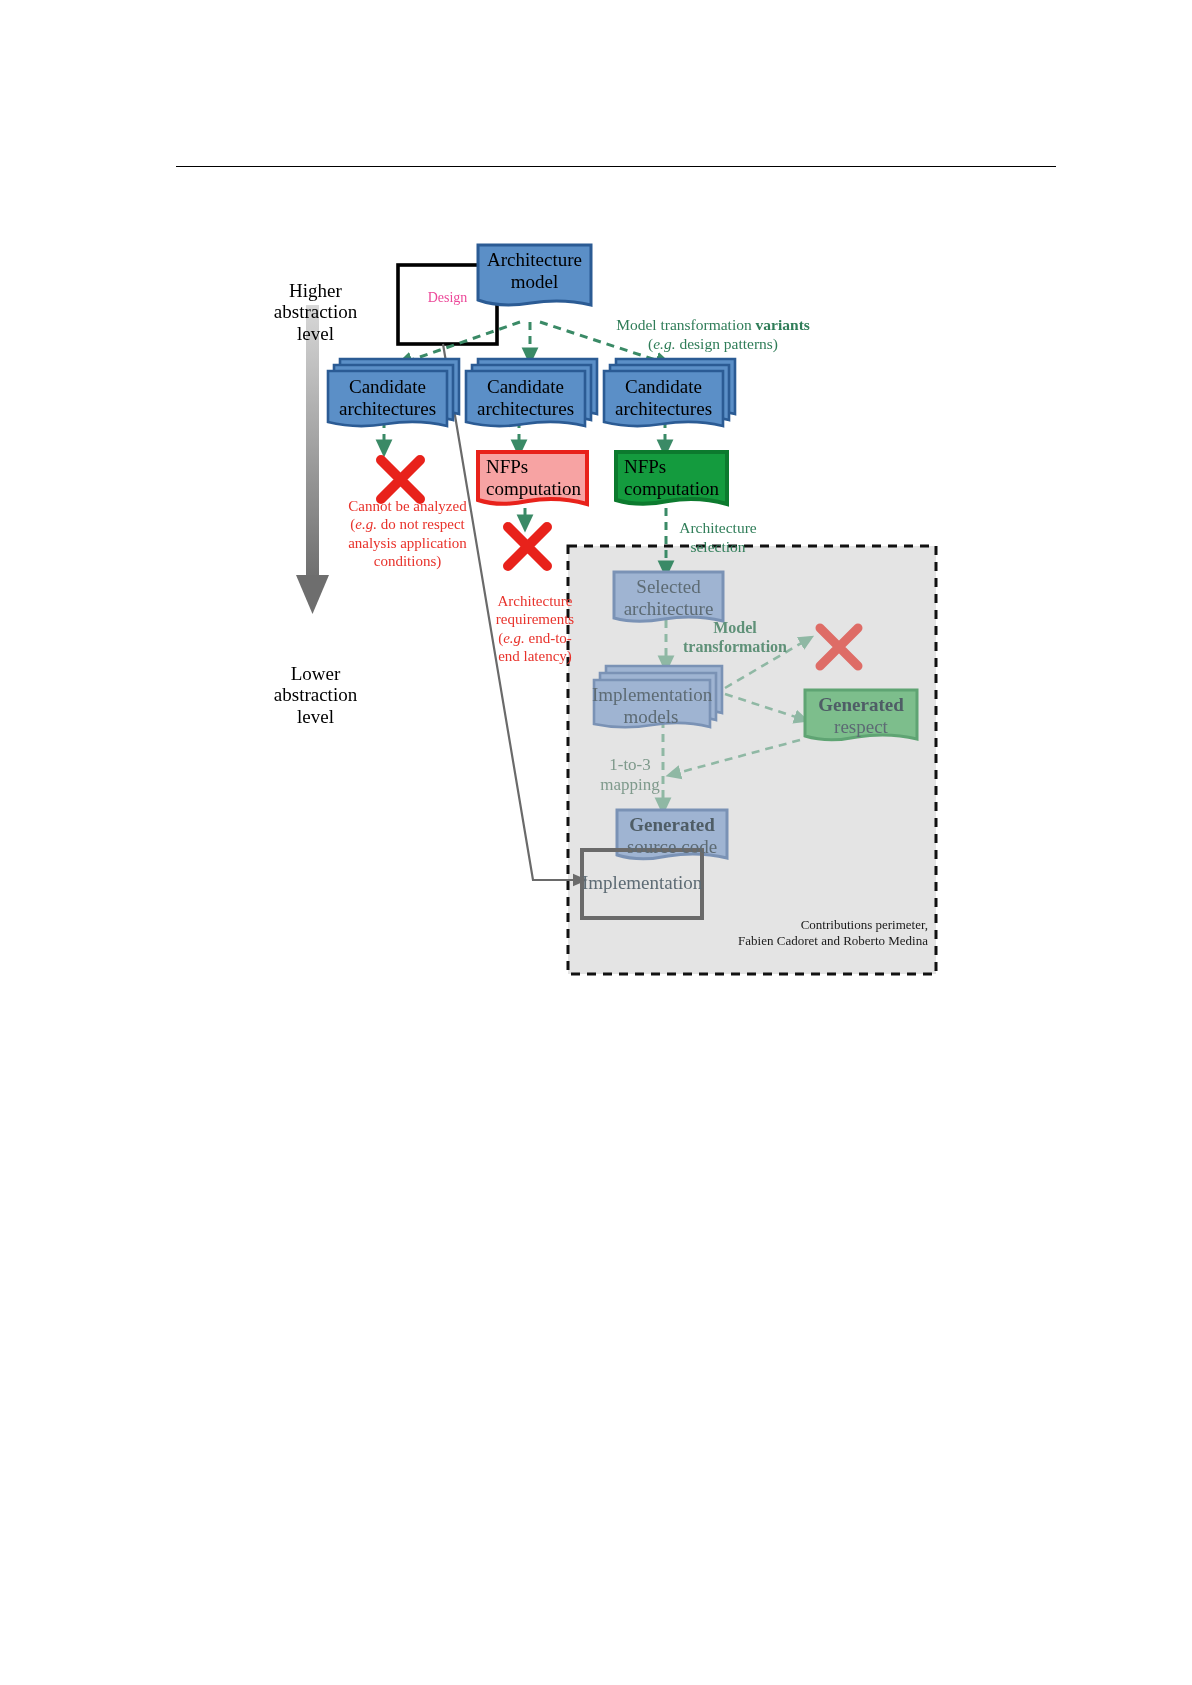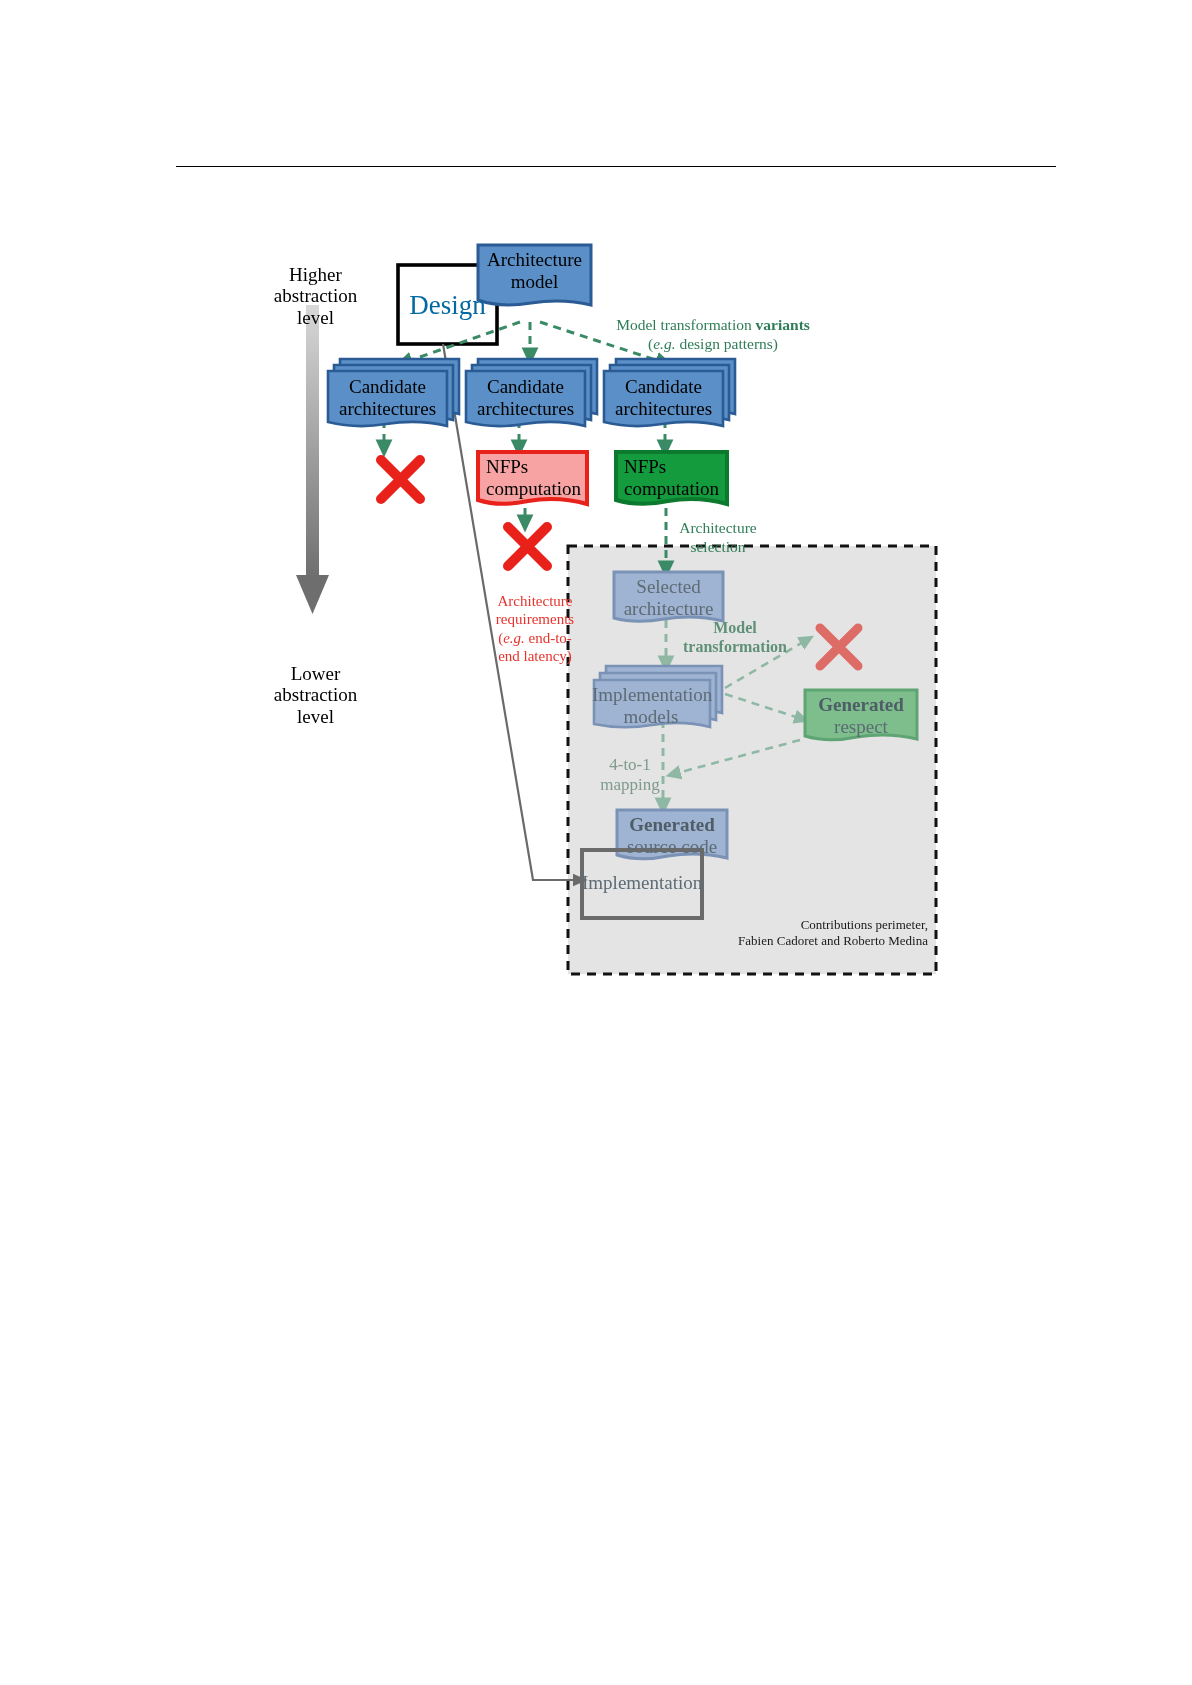--- a/index.html
+++ b/index.html
@@ -8,21 +8,21 @@
   .rule{position:absolute;left:176px;top:166px;width:880px;height:0;border-top:1.6px solid #000;}
   svg.fig{position:absolute;left:0;top:0;width:1192px;height:1685px;overflow:visible;}
   .lbl{position:absolute;line-height:1.12;}
   .axis-lbl{font-size:19px;text-align:center;color:#000;}
   .node-txt{position:absolute;text-align:center;line-height:1.14;}
   .blue-txt{font-size:19px;color:#000;}
   .red-txt{font-size:19px;color:#000;}
   .green-txt{font-size:19px;color:#000;}
   .faded-txt{font-size:19px;color:#5d6b74;}
   .faded-bold{font-weight:bold;color:#4f5d66;}
-  .design-txt{font-size:27px;color:#0369a1;}
+  .design-txt{font-size:14px;color:#ec4899;}
   .impl-txt{font-size:19px;color:#5d6b74;}
   .annot-green{position:absolute;font-size:15.5px;color:#2f7d58;line-height:1.2;}
   .annot-red{position:absolute;font-size:15px;color:#e8322b;line-height:1.22;text-align:center;}
   .annot-faded{position:absolute;font-size:17px;color:#7f9a8c;line-height:1.2;text-align:center;}
   .annot-faded-b{position:absolute;font-size:16px;color:#5f9178;font-weight:bold;line-height:1.2;text-align:center;}
   .caption{position:absolute;font-size:13px;color:#1a1a1a;text-align:right;line-height:1.22;}
   .it{font-style:italic;}
   .bd{font-weight:bold;}
 </style>
 </head>
@@ -146,21 +146,21 @@
 
     <g>
       <path d="M617,810 L727,810 L727,858 Q698,851 668,856 Q640,862 617,855 Z" fill="#9FB4D2" stroke="#7A92B5" stroke-width="3"></path>
     </g>
 
     <g>
       <rect x="582" y="850" width="120" height="68" fill="none" stroke="#6A6A6A" stroke-width="4"></rect>
     </g>
   </svg>
 
-  <div class="lbl axis-lbl" style="left:248px;top:264px;width:135px;text-align:center;">
+  <div class="lbl axis-lbl" style="left:248px;top:280px;width:135px;text-align:center;">
     <div>Higher</div>
     <div>abstraction</div>
     <div>level</div>
   </div>
   <div class="lbl axis-lbl" style="left:248px;top:663px;width:135px;">
     <div>Lower</div>
     <div>abstraction</div>
     <div>level</div>
   </div>
 
@@ -214,40 +214,46 @@
     <div>source code</div>
   </div>
 
   <div class="node-txt impl-txt" style="left:582px;top:872px;width:120px;">Implementation</div>
 
   <div class="annot-green" style="left:608px;top:316px;width:210px;text-align:center;">
     <div><span>Model transformation </span><span class="bd">variants</span></div>
     <div><span>(</span><span class="it">e.g.</span><span> design patterns)</span></div>
   </div>
 
+  <div class="annot-red" style="left:315px;top:497px;width:185px;">
+    <div>Cannot be analyzed</div>
+    <div><span>(</span><span class="it">e.g.</span><span> do not respect</span></div>
+    <div>analysis application</div>
+    <div>conditions)</div>
+  </div>
 
   <div class="annot-red" style="left:480px;top:592px;width:110px;">
     <div>Architecture</div>
     <div>requirements</div>
     <div><span>(</span><span class="it">e.g.</span><span> end-to-</span></div>
     <div>end latency)</div>
   </div>
 
   <div class="annot-green" style="left:638px;top:519px;width:160px;text-align:center;">
     <div>Architecture</div>
     <div>selection</div>
   </div>
 
   <div class="annot-faded-b" style="left:665px;top:618px;width:140px;">
     <div>Model</div>
     <div>transformation</div>
   </div>
 
   <div class="annot-faded" style="left:585px;top:755px;width:90px;">
-    <div>4-to-1</div>
+    <div>1-to-3</div>
     <div>mapping</div>
   </div>
 
   <div class="caption" style="left:596px;top:917px;width:332px;">
     <div>Contributions perimeter,</div>
     <div>Fabien Cadoret and Roberto Medina</div>
   </div>
 
 </div>
 

